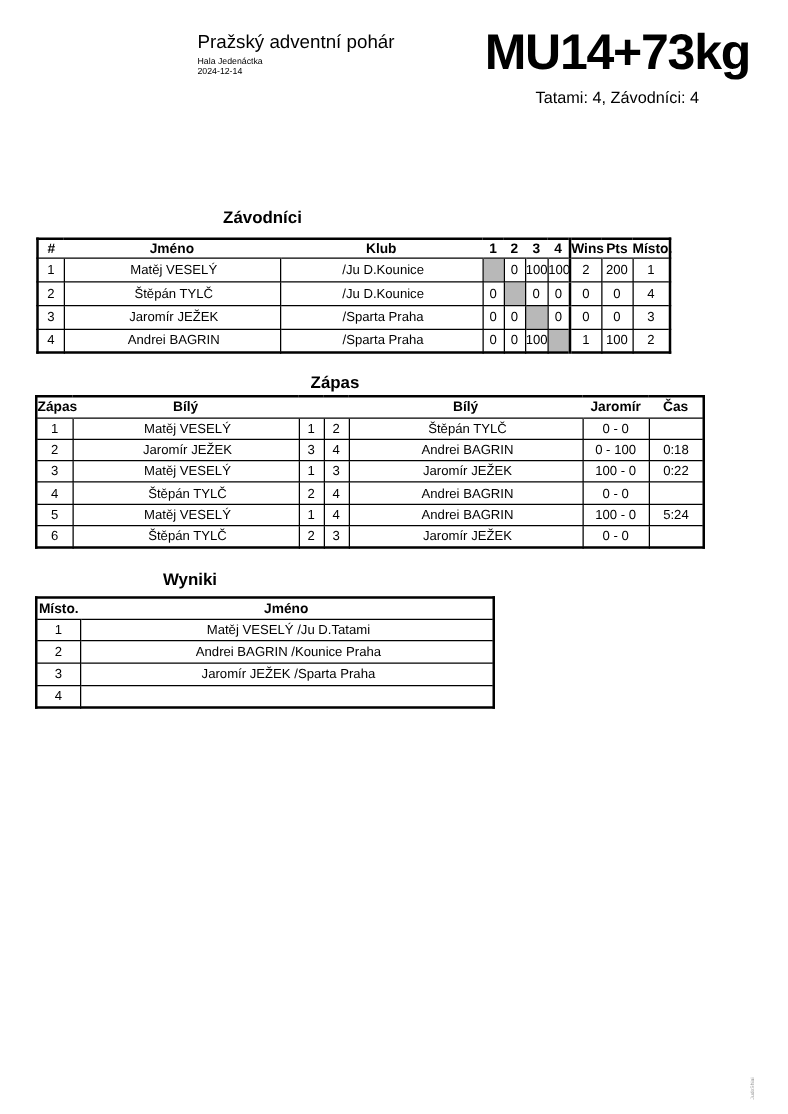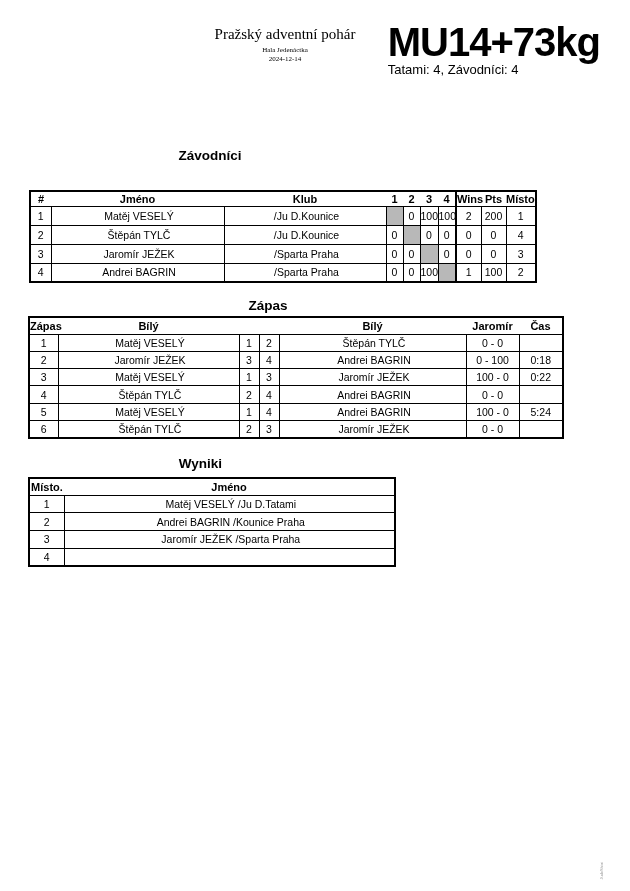--- a/index.html
+++ b/index.html
@@ -1,34 +1,34 @@
 <!DOCTYPE html>
 <html><head>
 <meta charset="utf-8">
 <style>
   html,body{margin:0;padding:0;background:#fff;}
   .page{position:relative;width:630px;height:891px;background:#ffffff;overflow:hidden;
         font-family:"Liberation Sans",sans-serif;color:#000;}
 
   
-  .hdr-left{position:absolute;top:26px;left:158px;width:254px;text-align:center;font-family:Liberation Serif, serif;}
+  .hdr-left{position:absolute;top:26px;left:158px;width:254px;text-align:left;}
   .tournament{font-size:15px;line-height:1.1;}
   .venue{font-size:7px;margin-top:3px;}
   .date{font-size:7px;margin-top:1px;}
 
-  .hdr-right{position:absolute;top:22px;right:30px;text-align:left;}
+  .hdr-right{position:absolute;top:22px;right:30px;text-align:center;}
   .category{font-size:40px;font-weight:bold;line-height:1;letter-spacing:-1px;}
-  .info{font-size:13px;margin-top:0;}
+  .info{font-size:13px;margin-top:8px;}
 
   
   .sec-title{position:absolute;font-weight:bold;font-size:13.5px;text-align:center;
              width:140px;white-space:nowrap;}
-  #t-zav{left:140px;top:148px;}
+  #t-zav{left:140px;top:166px;}
   #t-zapas{left:198px;top:298px;}
-  #t-wyniki{left:82px;top:456px;text-align:right;}
+  #t-wyniki{left:82px;top:456px;}
 
   
   table.tbl{position:absolute;border-collapse:collapse;table-layout:fixed;
             border:2px solid #000;background:#fff;}
   table.tbl th{border:none;border-bottom:1px solid #000;font-size:11px;font-weight:bold;
                padding:0;white-space:nowrap;overflow:visible;text-align:center;}
   table.tbl td{border:1px solid #000;font-size:10.5px;padding:0 3px;white-space:nowrap;
                overflow:hidden;}
   .c{text-align:center;padding:0 !important;}
   .l{text-align:center;padding-left:6px !important;}

